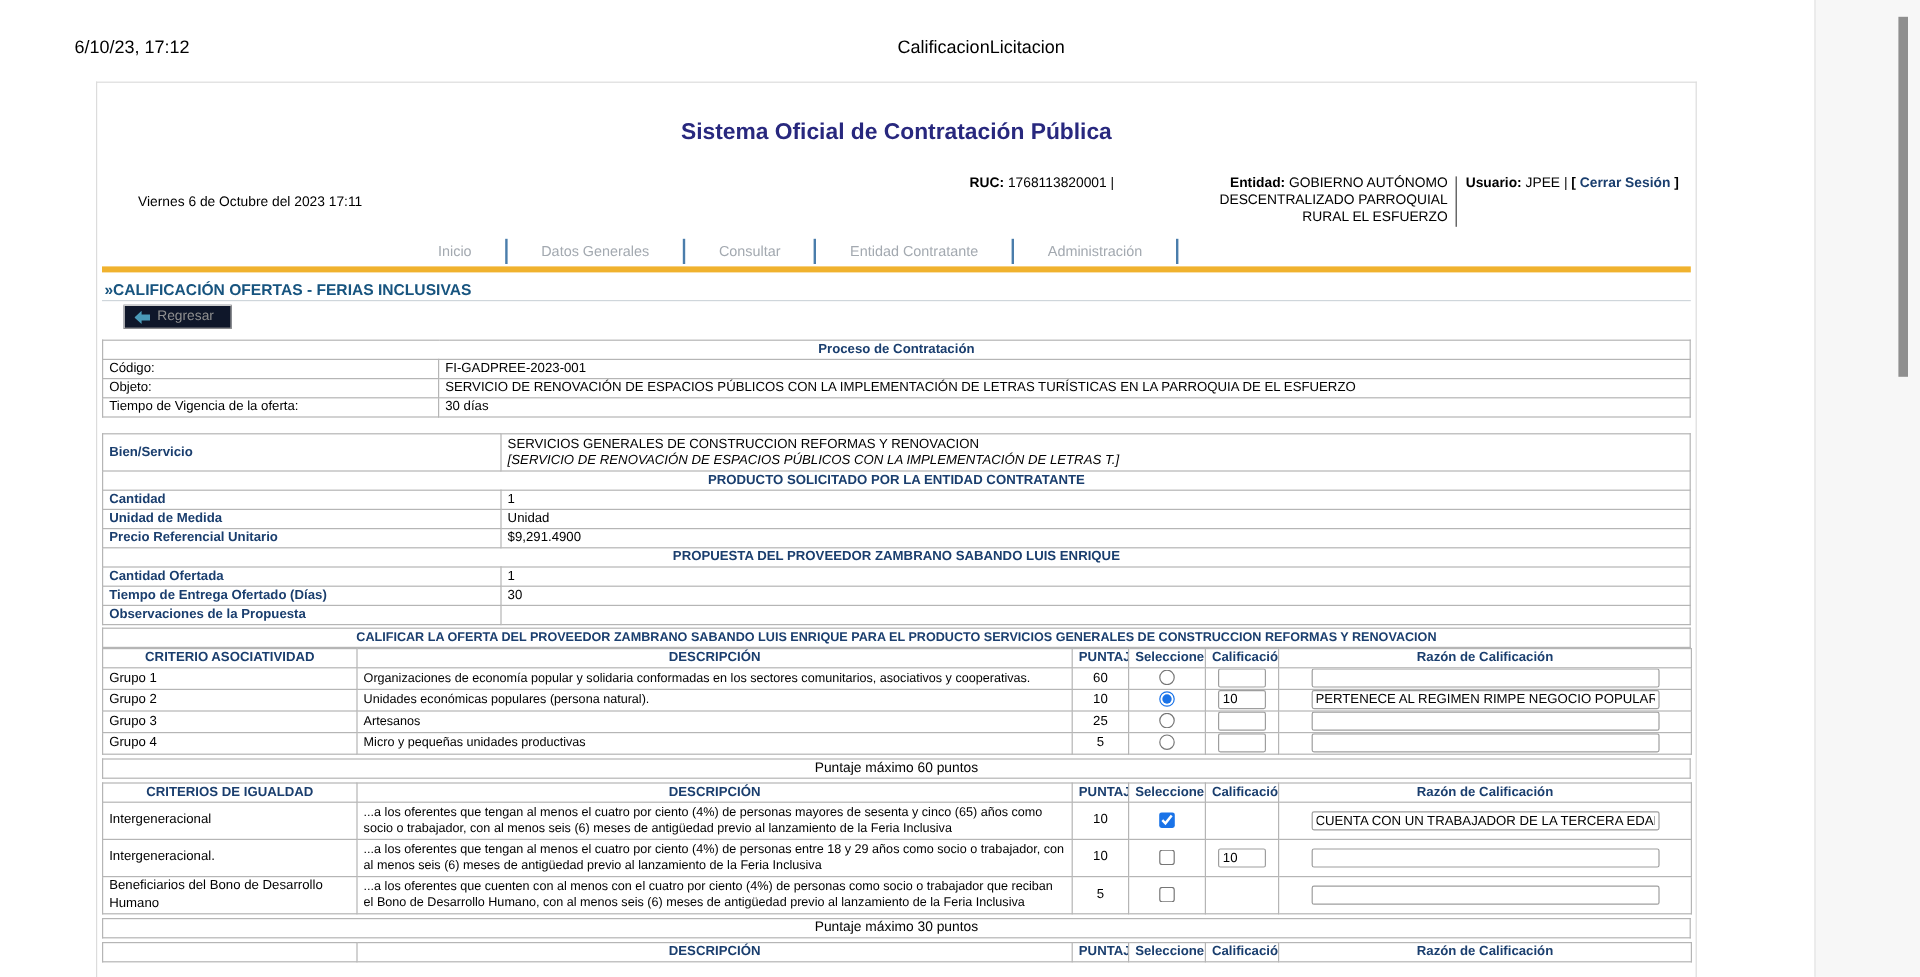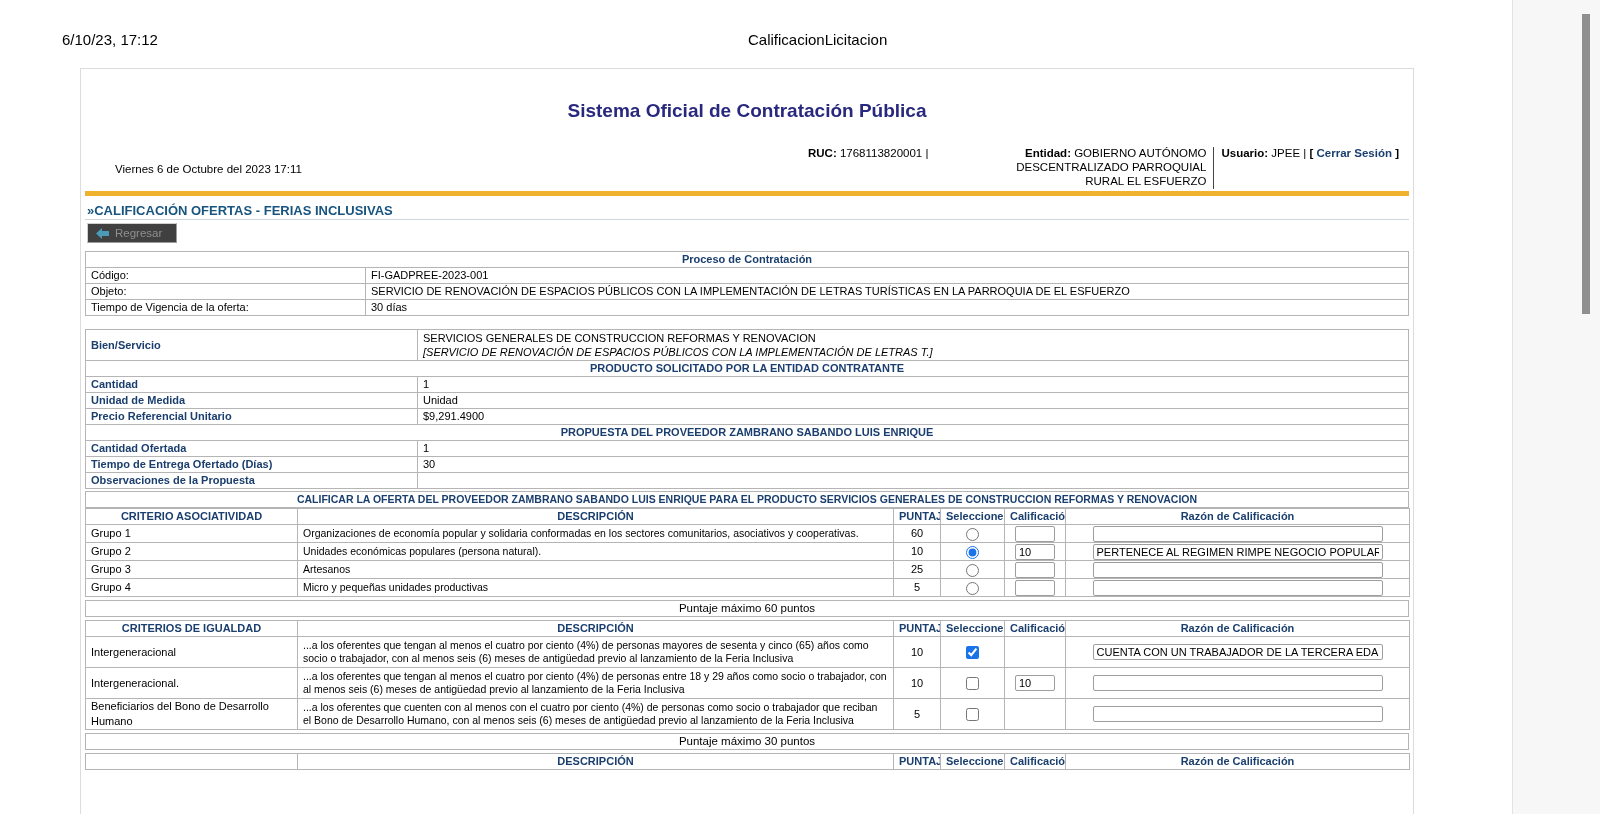--- a/index.html
+++ b/index.html
@@ -26,22 +26,22 @@
   .user-cell { flex:0 0 auto; white-space:nowrap; padding-right:10px; }
   .logout-link { color:#1A3E6E; font-weight:bold; cursor:pointer;text-align:center; }
   b { font-weight:bold; }
   
   .nav-row { display:flex; width:fit-content; margin:10px 0 0 252px; font-size:12px; color:#a3a9b0; }
   .nav-item { padding:2px 28px; border-right:2px solid #4a7dab; cursor:pointer; line-height:17px; }
   .gold-bar { height:5px; background:#F0B22E; margin-top:2px; }
   
   .section-title { margin:7px 0 1px 2px; font-size:13px; font-weight:bold; color:#17547F; }
   .title-rule { border-top:1px solid #cfd6db; }
-  .back-btn { display:inline-flex; align-items:center; gap:6px; margin:3px 0 0 2px;
-              background:#404040; border:1px solid #cfcfcf; border-right-color:#9c9c9c;
+  .back-btn { display:inline-flex; align-items:center; gap:6px; margin:3px 0 0 18px;
+              background:#0f172a; border:1px solid #cfcfcf; border-right-color:#9c9c9c;
               border-bottom-color:#9c9c9c; padding:3px 14px 3px 8px; font-size:11.5px;
               color:#8f8f8f; cursor:pointer; }
   .back-icon svg { display:block; }
   
   table { border-collapse:collapse; table-layout:fixed; width:1324px; font-size:11px; }
   td { border:1px solid #b5b5b5; padding:0 5px; height:16px; line-height:15px;
        overflow:hidden; vertical-align:middle; background:#fff; }
   .hdr { font-weight:bold; color:#1A3E6E; text-align:center; }
   .c { text-align:center; }
   .navlbl { font-weight:bold; color:#1A3E6E; }
@@ -80,20 +80,27 @@
 
   <div class="info-row">
     <span class="date-cell">Viernes 6 de Octubre del 2023 17:11</span>
     <span class="info-spacer"></span>
     <span class="ruc-cell"><b>RUC:</b>&nbsp;<span>1768113820001</span>&nbsp;<span>|</span></span>
     <span class="entity-cell"><b>Entidad:</b><span> GOBIERNO AUTÓNOMO DESCENTRALIZADO PARROQUIAL RURAL EL ESFUERZO</span></span>
     <span class="v-div"></span>
     <span class="user-cell"><b>Usuario:</b>&nbsp;<span>JPEE</span>&nbsp;<span>|</span>&nbsp;<b>[</b>&nbsp;<a class="logout-link">Cerrar Sesión</a>&nbsp;<b>]</b></span>
   </div>
 
+  <div class="nav-row">
+    <span class="nav-item">Inicio</span>
+    <span class="nav-item">Datos Generales</span>
+    <span class="nav-item">Consultar</span>
+    <span class="nav-item">Entidad Contratante</span>
+    <span class="nav-item">Administración</span>
+  </div>
   <div class="gold-bar"></div>
 
   <div class="section-title">»CALIFICACIÓN OFERTAS - FERIAS INCLUSIVAS</div>
   <div class="title-rule"></div>
 
   <div class="back-btn">
     <span class="back-icon">
       <svg width="13" height="11" viewBox="0 0 13 11">
           <path d="M6 0 L6 3 L13 3 L13 8 L6 8 L6 11 L0 5.5 Z" fill="#4A9AB8"></path>
         </svg>

